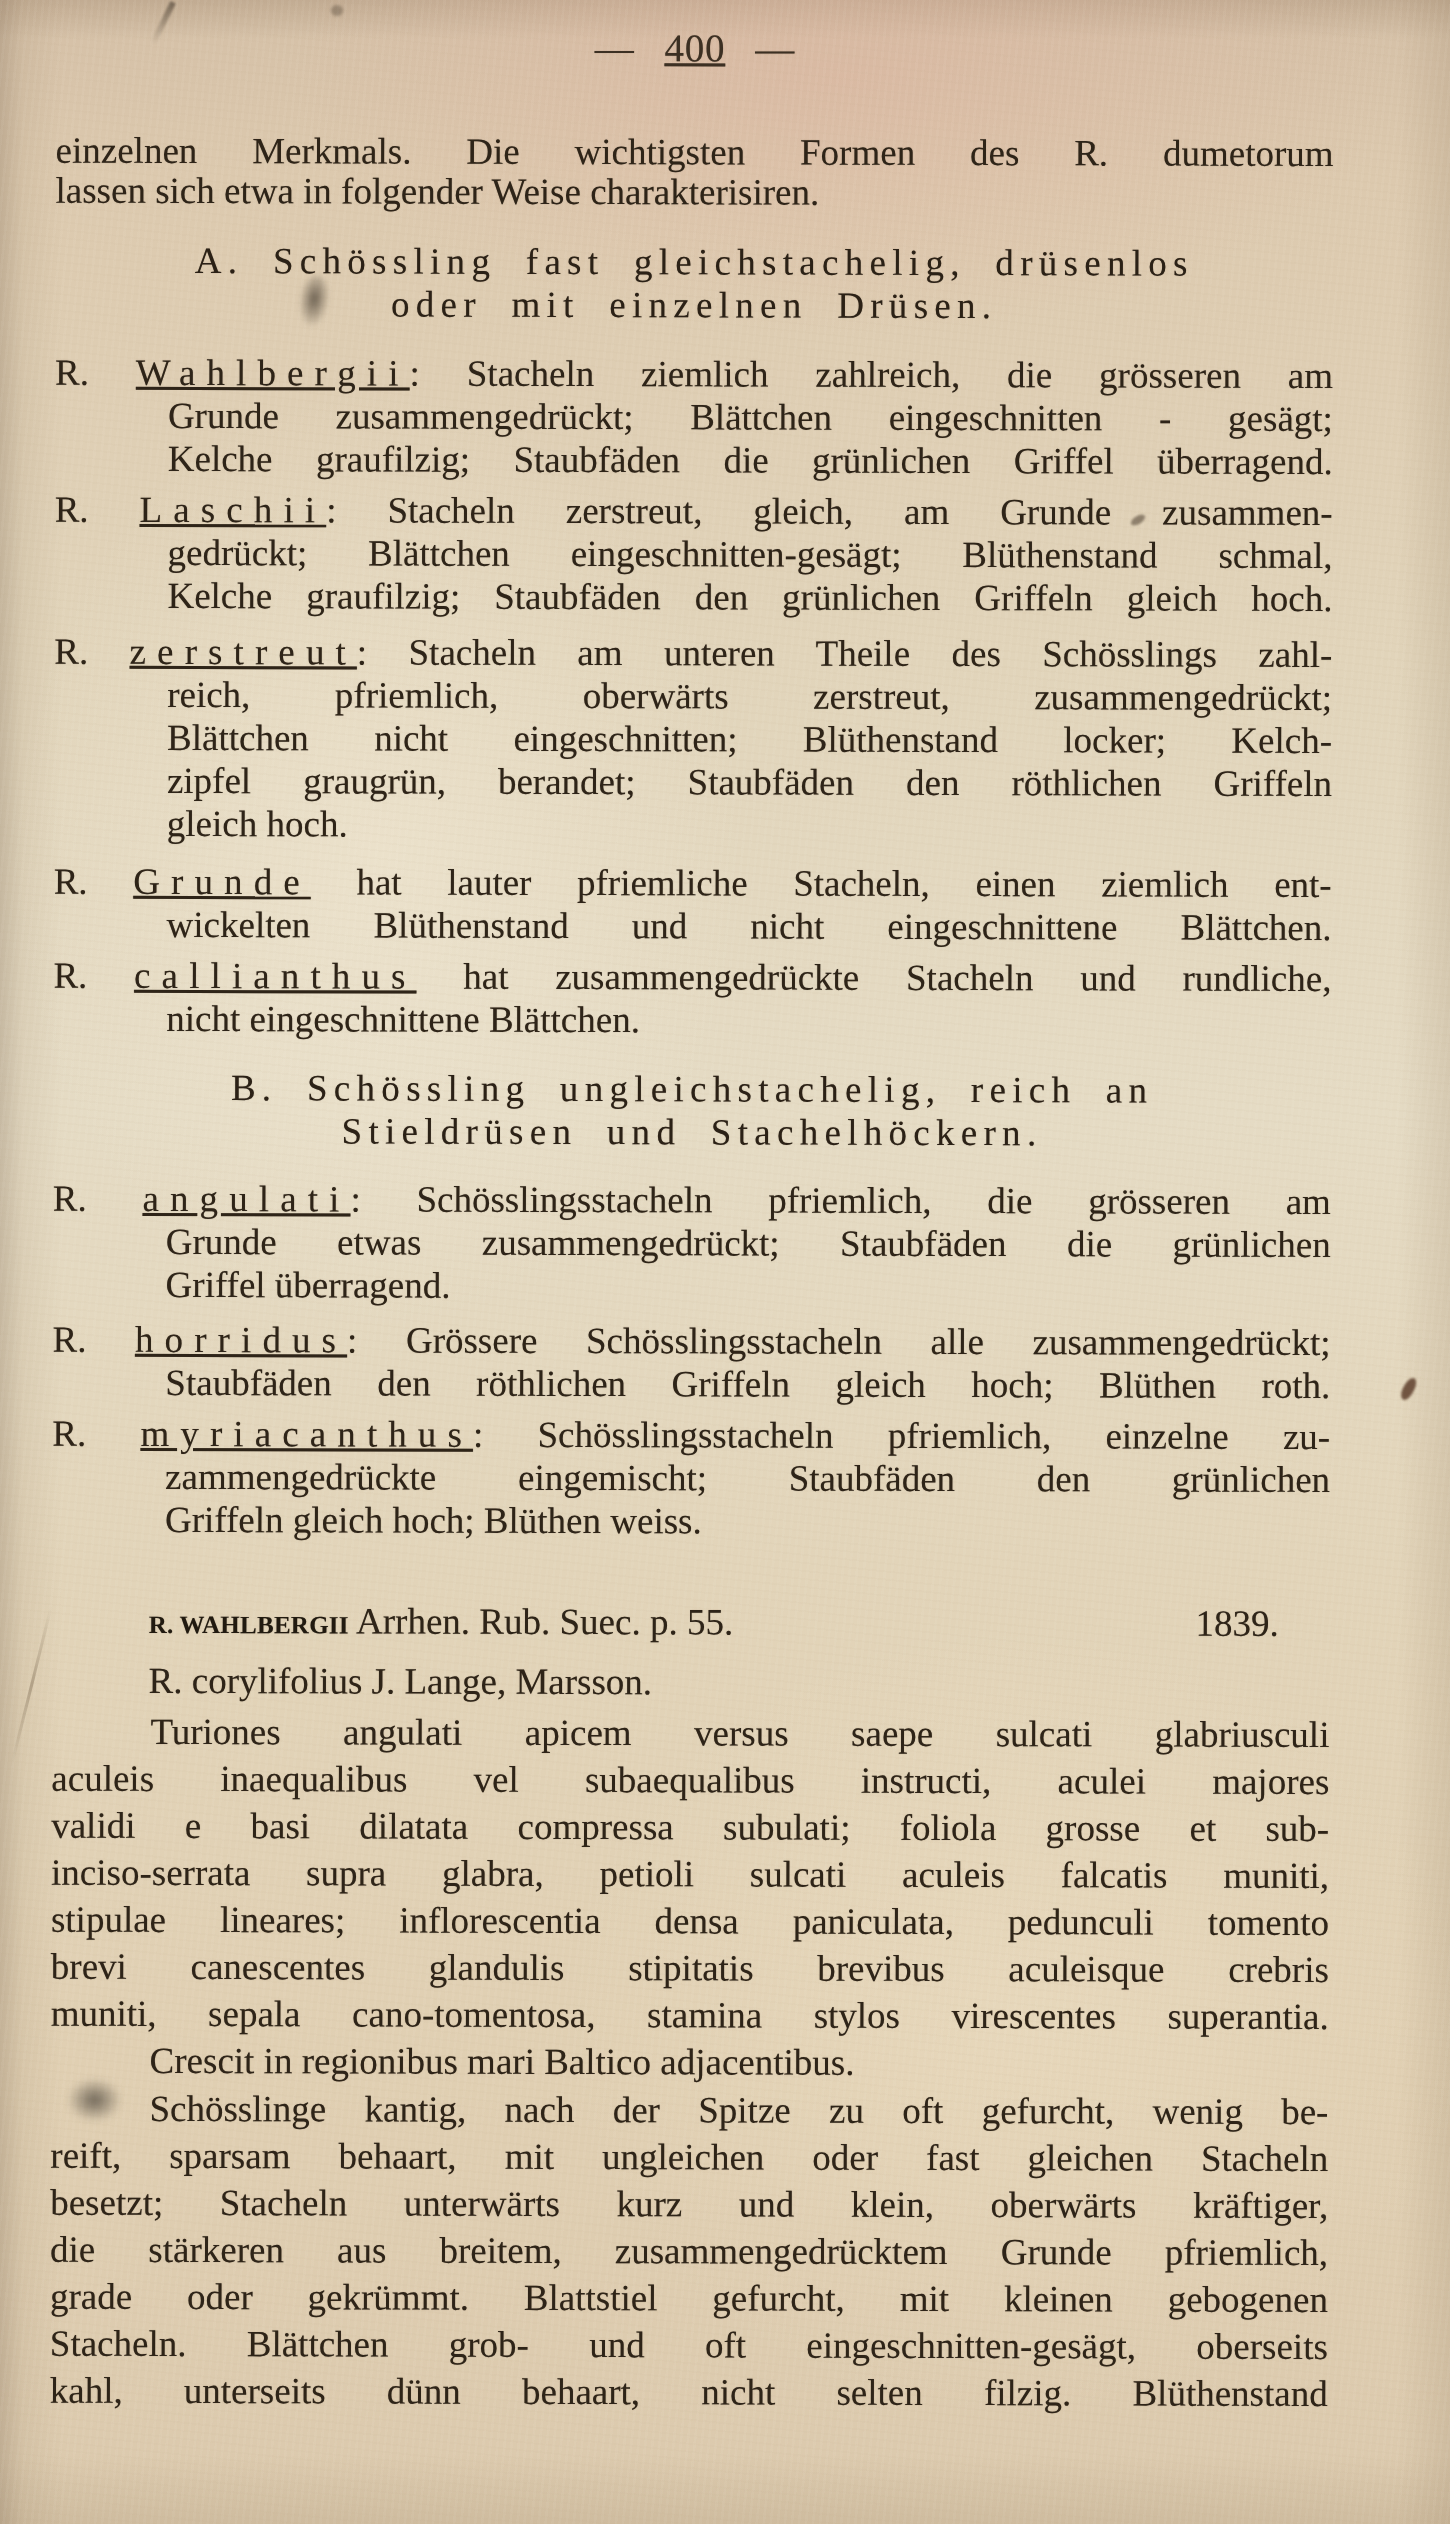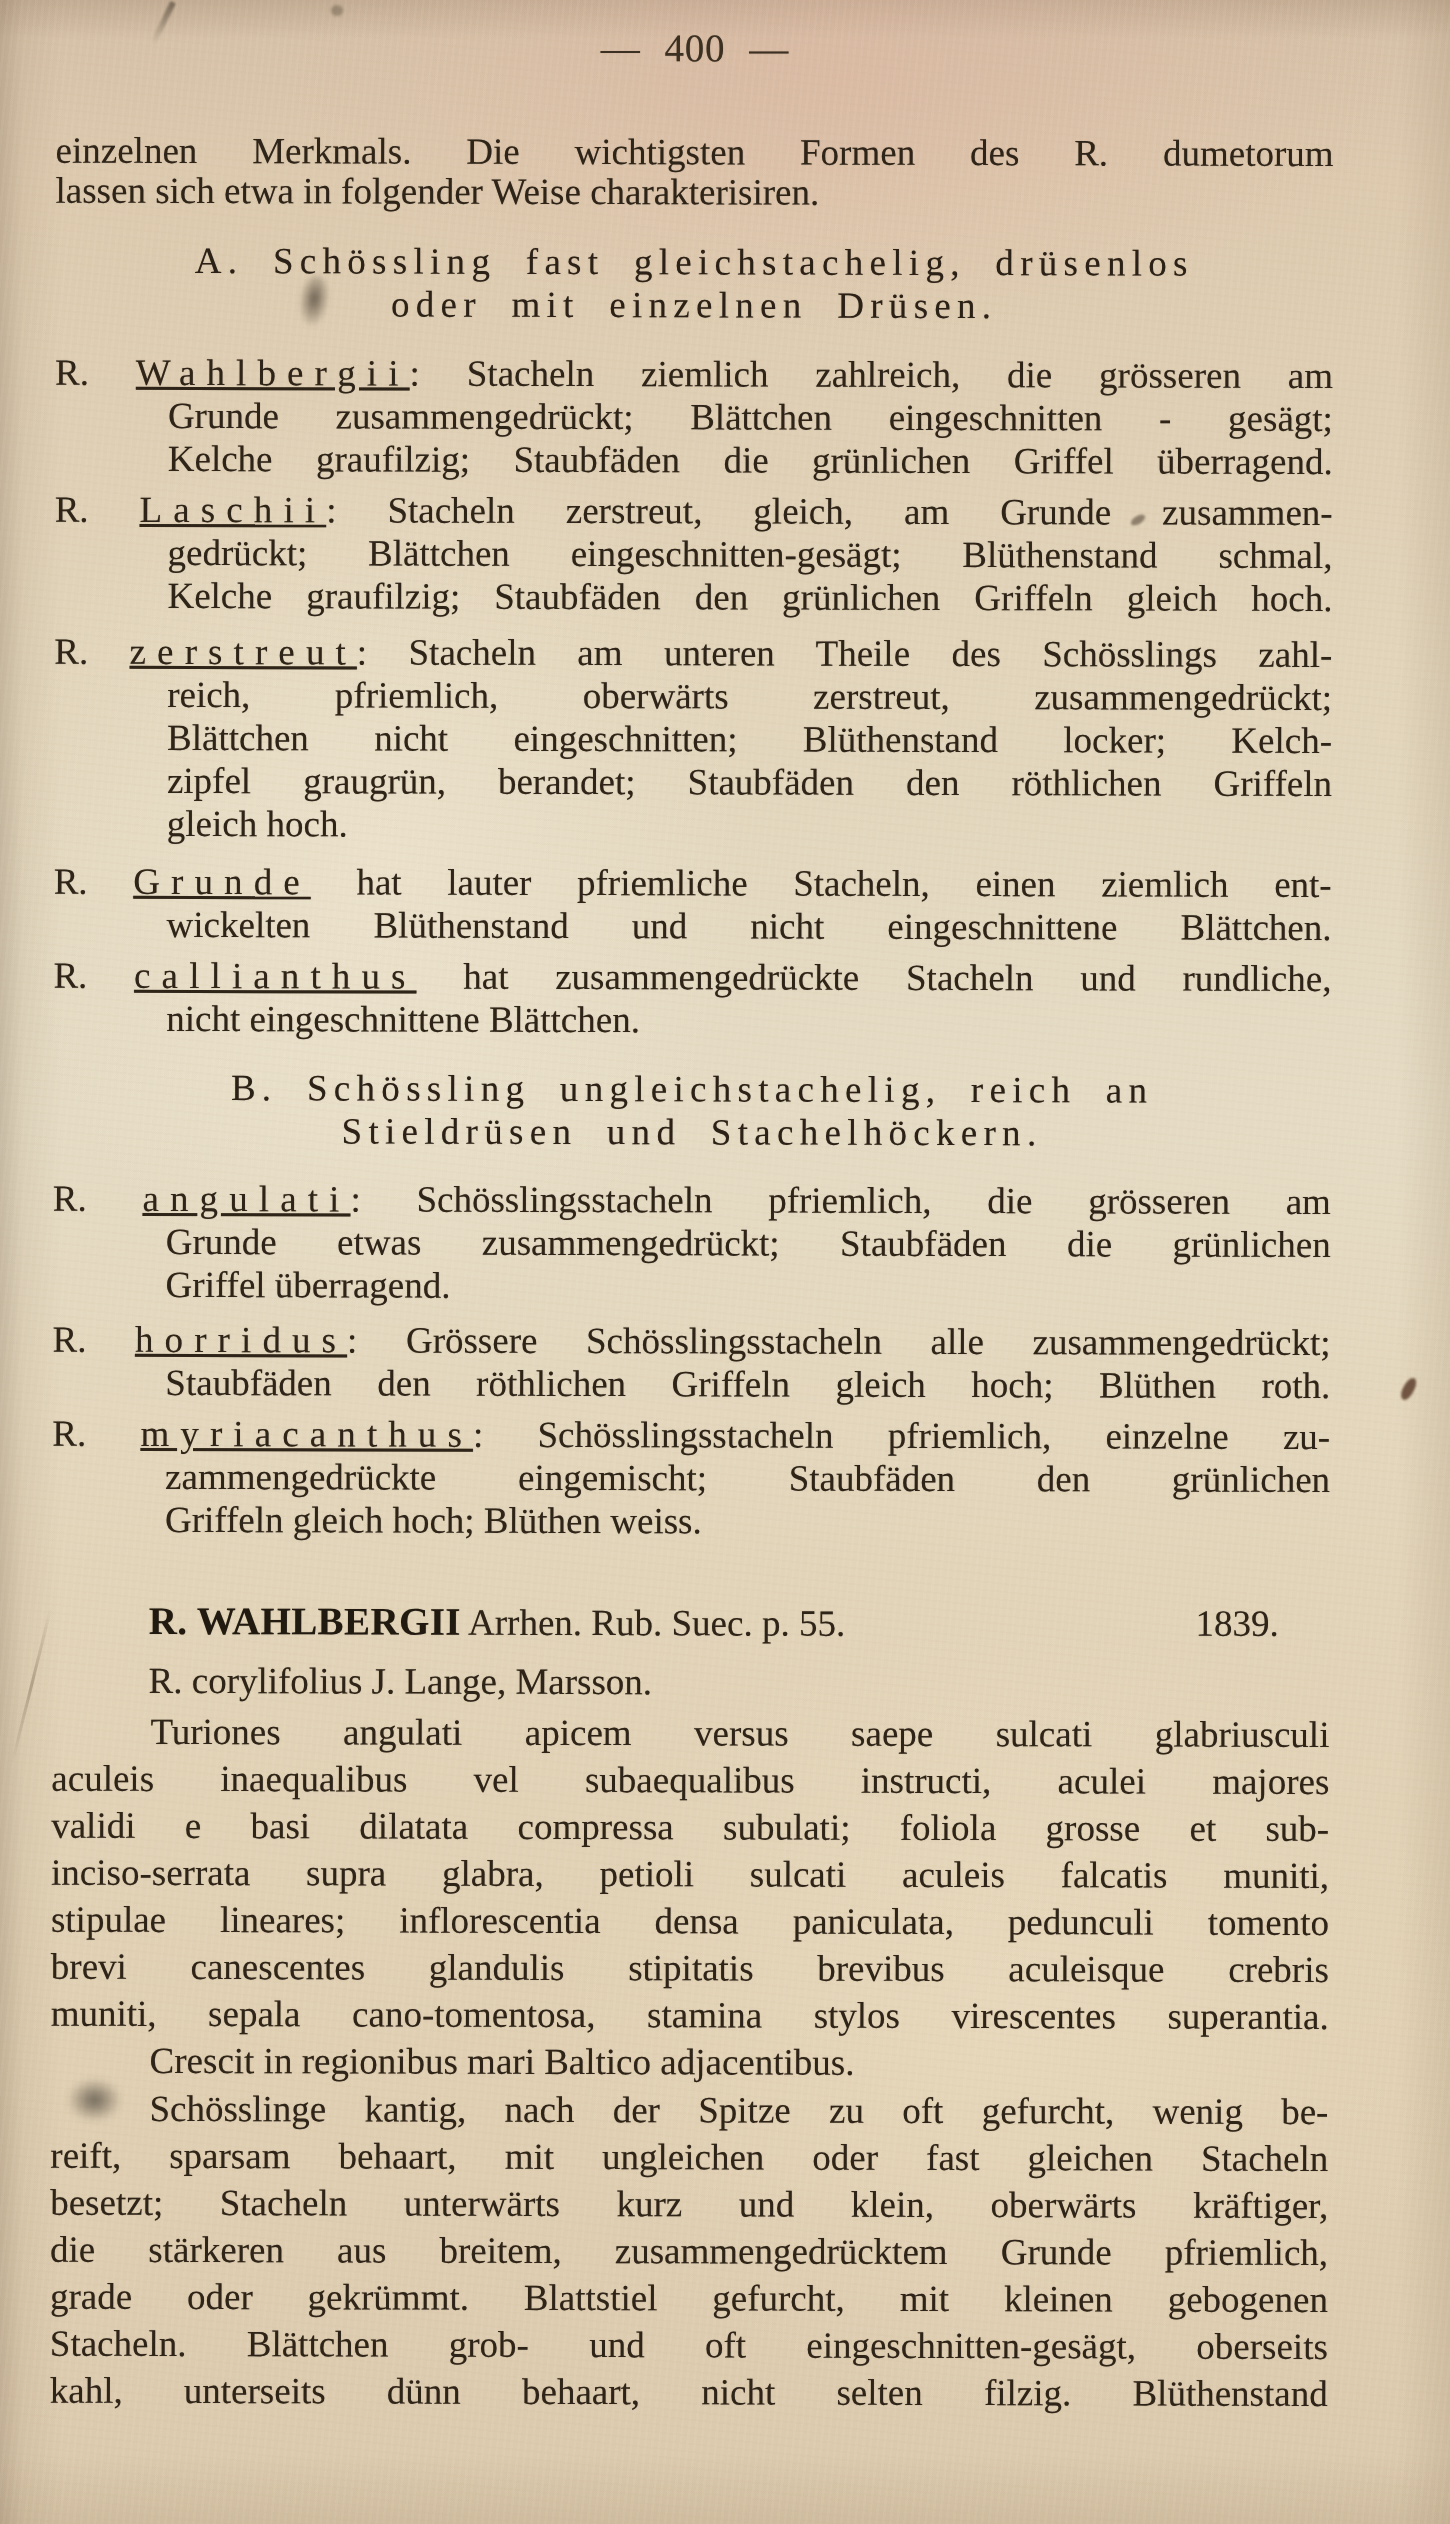--- a/index.html
+++ b/index.html
@@ -32,36 +32,36 @@
     font-size:37px;line-height:43px;
     text-shadow:0 0 0.9px rgba(62,47,30,0.45);
   }
   .blk{position:absolute;left:0;width:1278px;}
   .line{white-space:nowrap;}
   .j{text-align:justify;text-align-last:justify;white-space:normal;}
   .cont{margin-left:113px;}
   .ind{text-indent:99px;}
   .sp{letter-spacing:0.30em;text-decoration:underline;}
   .pageno{top:26.4px;text-align:center;font-size:39px;color:#3c3023;letter-spacing:0.02em;}
-  .pn-num{margin:0 24px;}
+  .pn-num{margin:0 30px;text-decoration:underline;}
   .intro{top:132px;line-height:40px;}
   .subhead{text-align:center;letter-spacing:0.17em;word-spacing:0.38em;color:#2b2116;}
   .head-a{top:240px;}
   .head-b{top:1067px;}
   .e-wahl{top:352px;}
   .e-lasch{top:489px;}
   .e-nemo{top:631px;}
   .e-weihei{top:861px;}
   .e-calli{top:955px;}
   .e-oreo{top:1178px;}
   .e-horr{top:1319px;}
   .e-myri{top:1413px;}
   .sphead{top:1598px;line-height:48px;display:flex;justify-content:space-between;
           padding-left:97px;padding-right:51px;box-sizing:border-box;}
-  .sphead b{font-size:39px;letter-spacing:0.01em;color:#211a10;}
+  .sphead b{font-size:25px;letter-spacing:0.01em;color:#211a10;}
   .synonym{top:1660px;padding-left:97px;box-sizing:border-box;}
   .latin{top:1709px;line-height:47px;}
   .german{top:2086px;line-height:47px;}
   
   .blem{position:absolute;pointer-events:none;}
   .smudge-a{left:299px;top:275px;width:30px;height:53px;border-radius:50%;
     background:radial-gradient(ellipse at 50% 45%,rgba(70,60,48,0.75),rgba(70,60,48,0) 70%);
     filter:blur(2.6px);transform:rotate(8deg);}
   .ink-blob{left:67px;top:2078px;width:55px;height:44px;border-radius:50%;
     background:radial-gradient(ellipse,rgba(64,58,50,0.70),rgba(64,58,50,0) 70%);

